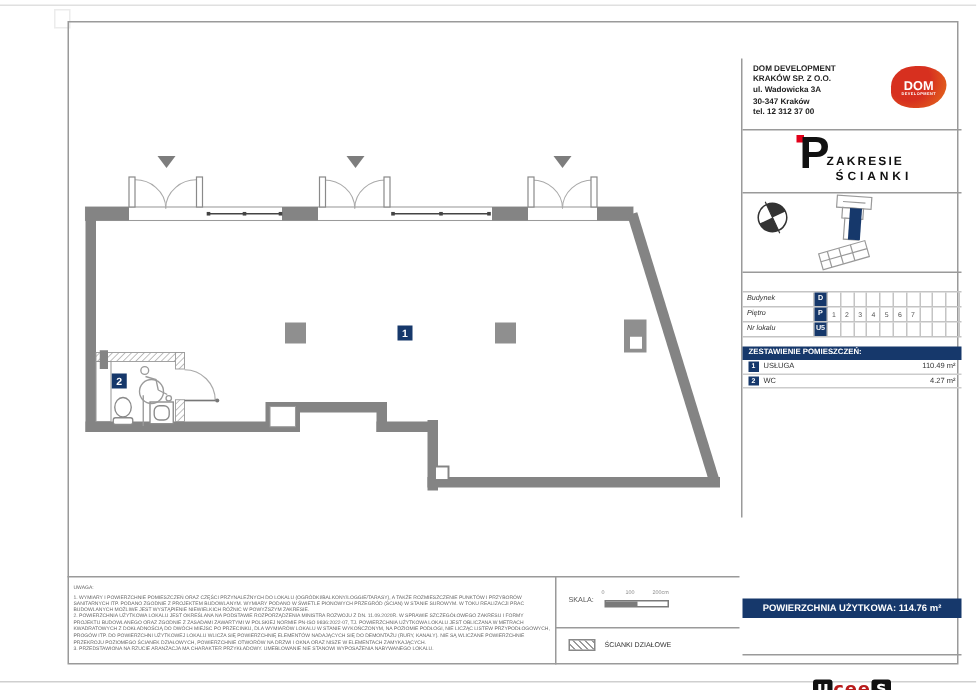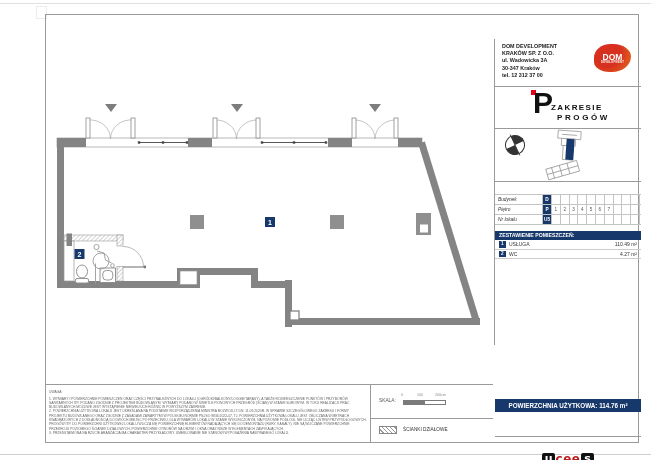--- a/index.html
+++ b/index.html
@@ -209,21 +209,21 @@
       <div class="domblob">
         <div class="t">DOM</div>
         <div class="s">DEVELOPMENT</div>
       </div>
     </div>
 
     <div class="sec plogo">
       <span class="p-red"></span>
       <span class="p-big">P</span>
       <span class="p-l1">ZAKRESIE</span>
-      <span class="p-l2">PROGÓW</span>
+      <span class="p-l2">ŚCIANKI</span>
     </div>
 
     <div class="sec mapbox">
       <svg style="position:absolute;left:7px;top:3px;" width="26" height="26" viewBox="0 0 26 26">
         <g transform="rotate(-25 13 13)">
           <circle cx="13" cy="13" r="9.5" fill="#fff" stroke="#333" stroke-width="1"></circle>
           <path d="M13,13 L13,3.5 A9.5,9.5 0 0 1 22.5,13 Z" fill="#333"></path>
           <path d="M13,13 L13,22.5 A9.5,9.5 0 0 1 3.5,13 Z" fill="#333"></path>
           <line x1="13" y1="1.5" x2="13" y2="24.5" stroke="#333" stroke-width="0.8"></line>
         </g>

